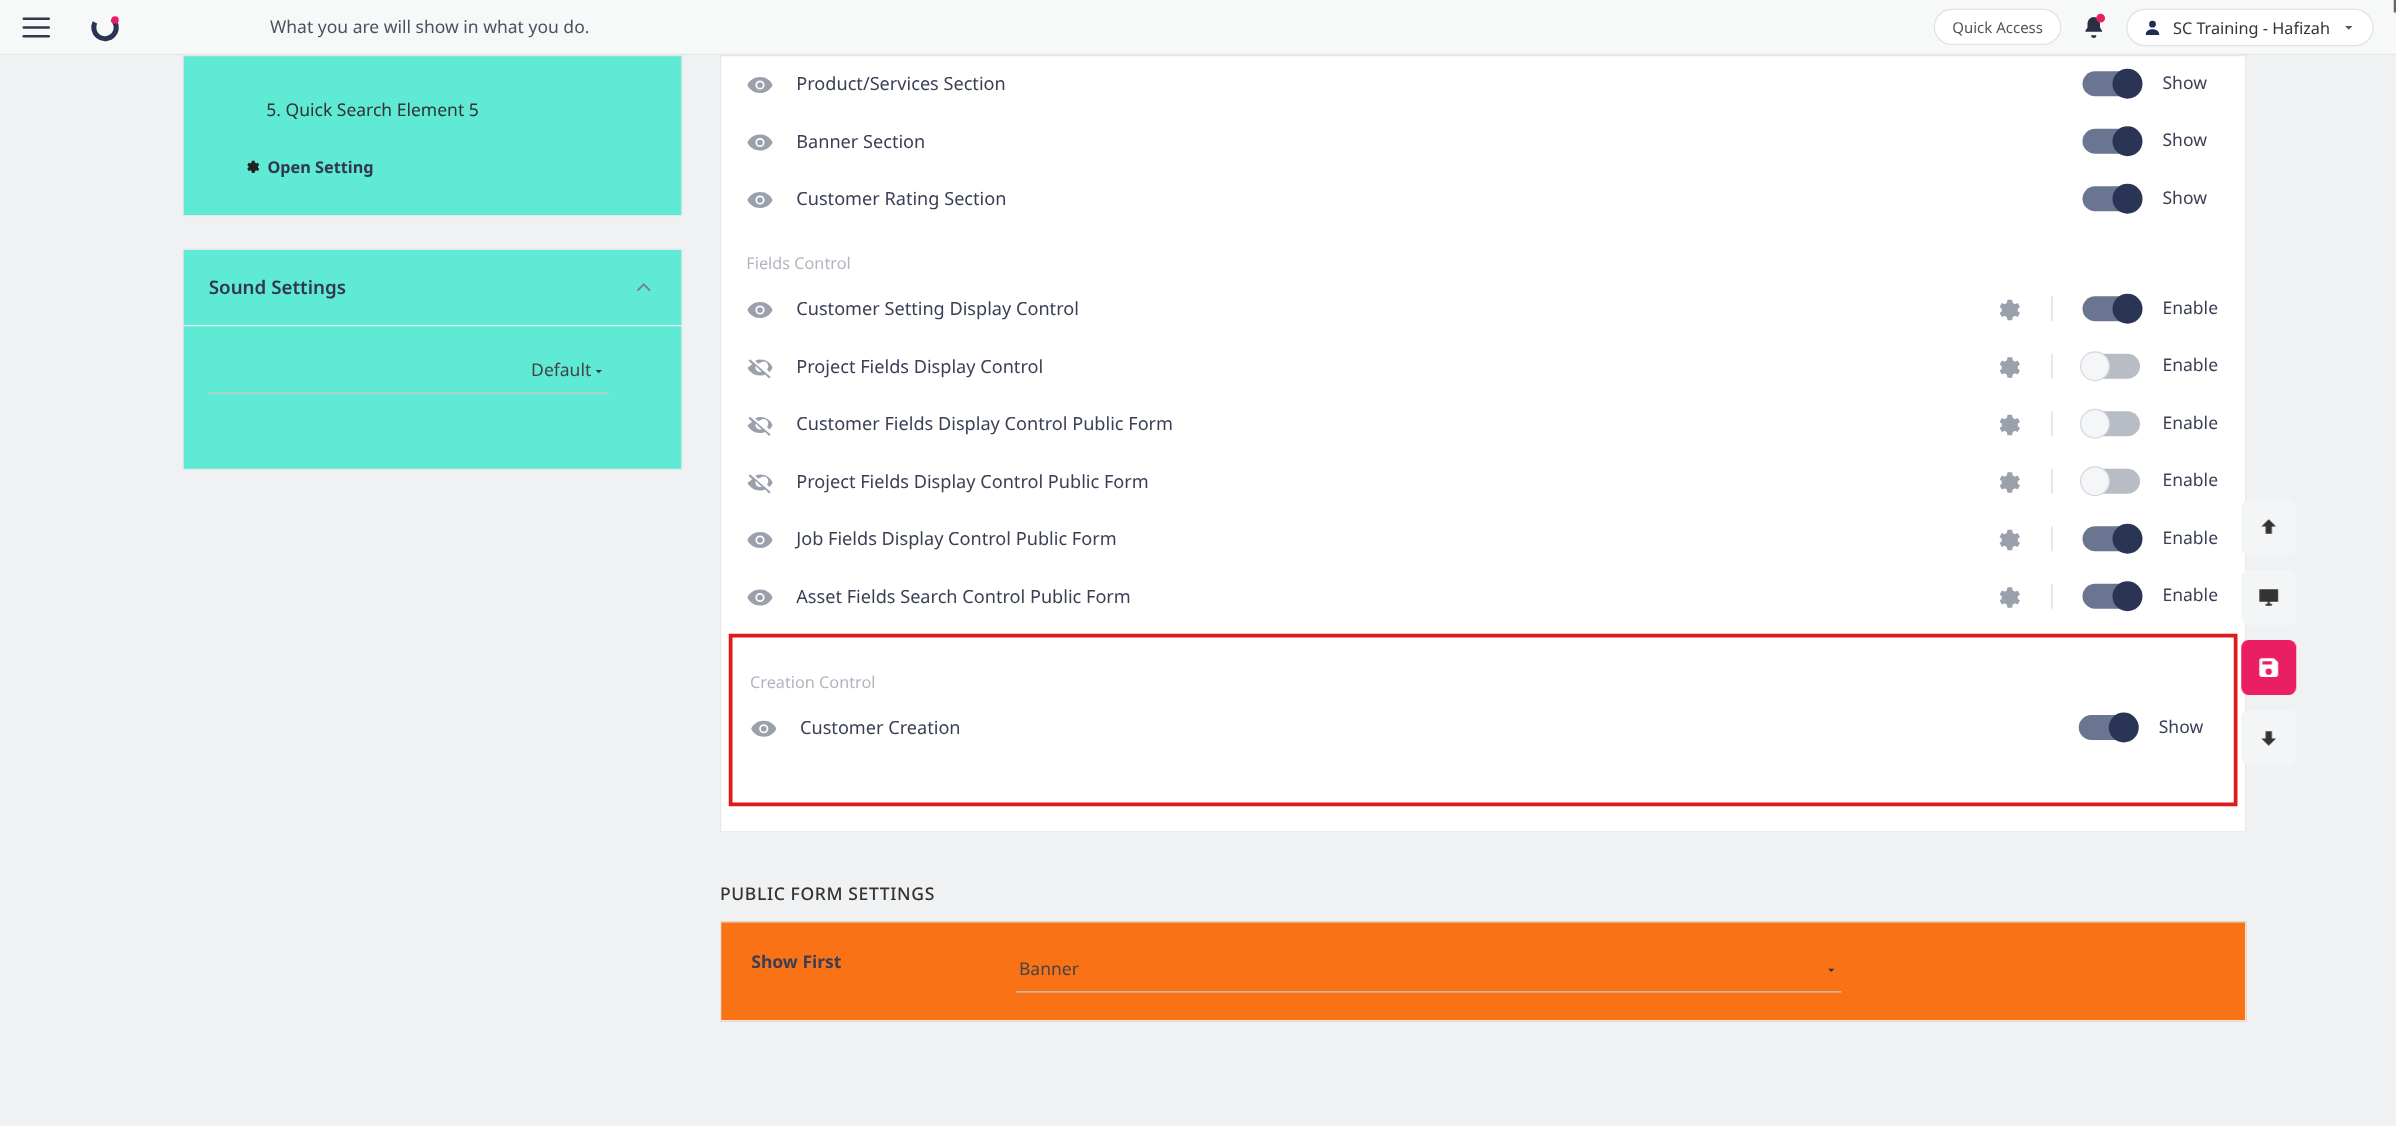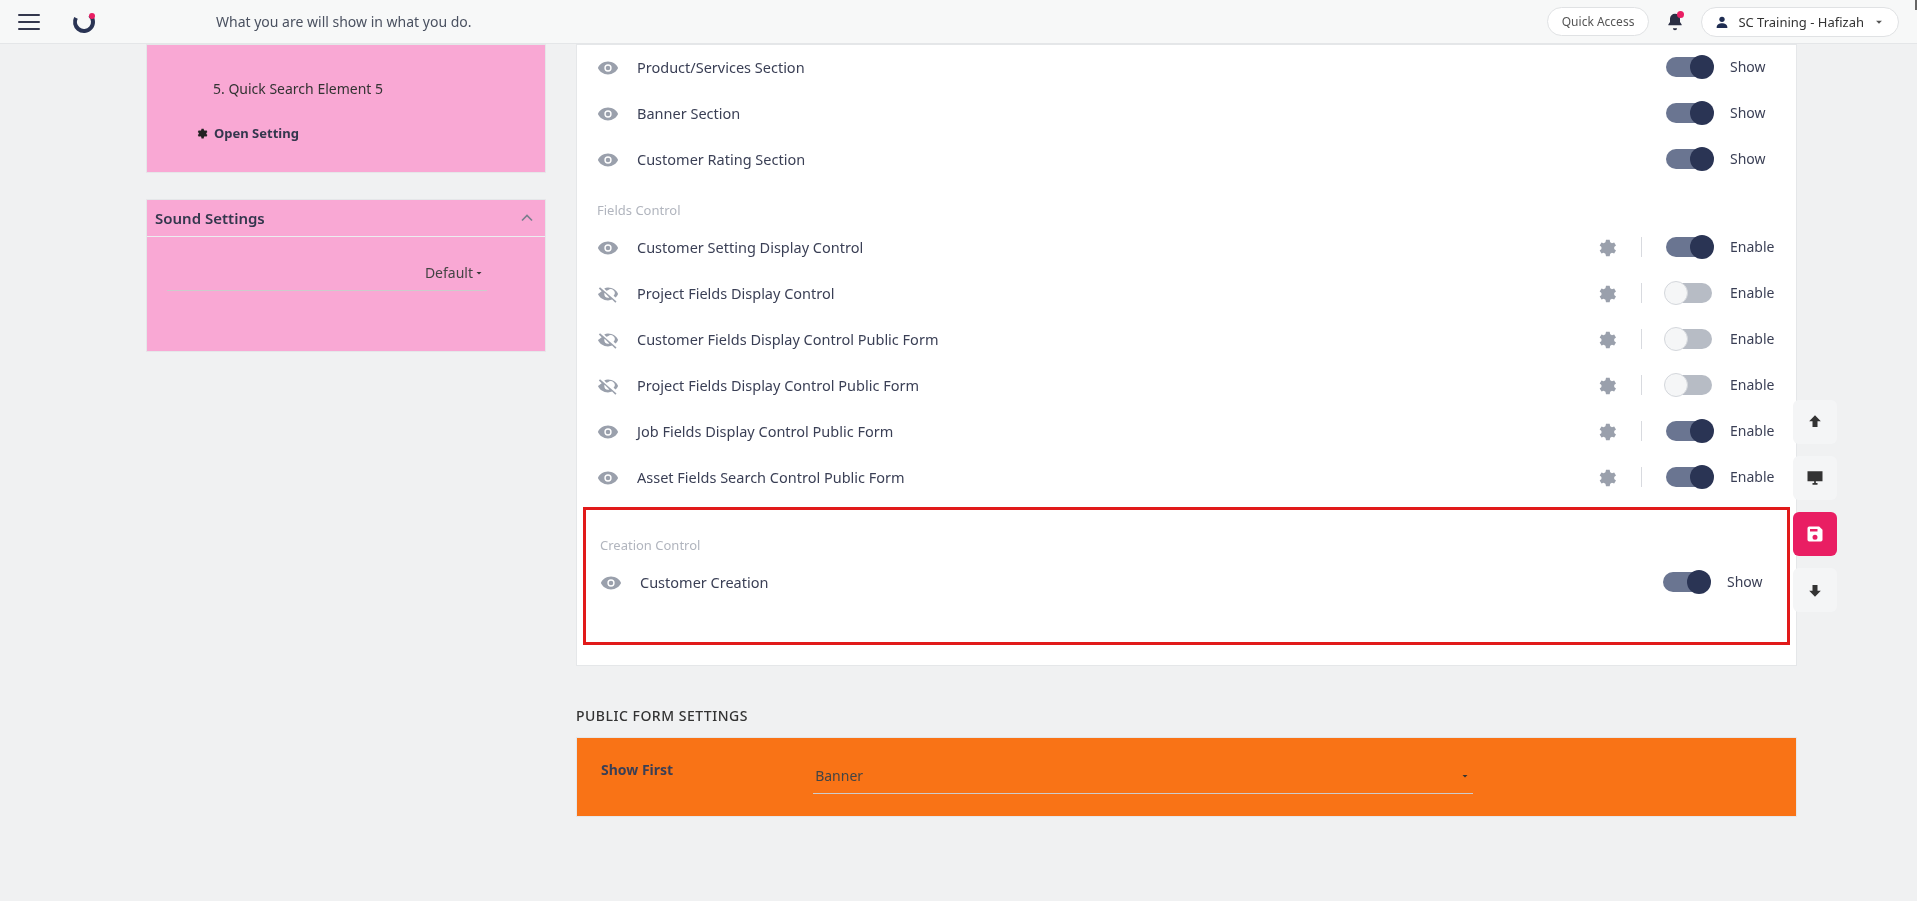--- a/index.html
+++ b/index.html
@@ -14,26 +14,26 @@
 .quick-access{background:#fff;border:1px solid #e0e2e4;border-radius:16px;padding:5px 14px;font-size:12px;color:#555;cursor:pointer}
 .bell{position:relative;width:20px;height:20px;cursor:pointer}
 .bell svg{width:20px;height:20px;fill:#2a2f44}
 .bell .dot{position:absolute;top:-1px;right:1px;width:7px;height:7px;background:#e91e63;border-radius:50%}
 .user-chip{background:#fff;border:1px solid #e0e2e4;border-radius:18px;padding:5px 12px;display:flex;align-items:center;gap:8px;font-size:13px;color:#333;cursor:pointer}
 .user-chip .avatar-icon{width:16px;height:16px;color:#1f2d52}
 .user-chip .chev{width:14px;height:14px;color:#555}
 .page{padding-top:44px;display:flex;gap:30px;padding-left:146px;padding-right:120px;padding-bottom:40px}
 .left-col{width:400px;flex-shrink:0}
 .right-col{flex:1}
-.card{background:#f9a8d4;border:1px solid #e5e7e9;border-radius:1px;margin-bottom:26px}
+.card{background:#5eead4;border:1px solid #e5e7e9;border-radius:1px;margin-bottom:26px}
 .card.open-card{padding:0 20px 30px}
 .qs-item{font-size:14px;color:#333;padding:6px 0 6px 46px}
 .open-setting{margin-top:20px;margin-left:28px;display:flex;align-items:center;gap:6px;font-size:13px;font-weight:700;cursor:pointer}
 .open-setting svg{width:13px;height:13px;fill:#222}
-.section-header{display:flex;align-items:flex-end;justify-content:space-between;padding:8px;border-bottom:1px solid #eceef0;cursor:pointer}
+.section-header{display:flex;align-items:flex-end;justify-content:space-between;padding:20px;border-bottom:1px solid #eceef0;cursor:pointer}
 .section-header .title{font-size:15px;font-weight:600;color:#33374d}
 .section-header svg{width:20px;height:20px;color:#7a7f8e}
 .sound-body{padding:20px 20px 60px}
 .select-box{border-bottom:1px solid #ccc;padding:6px 2px 8px;font-size:14px;color:#444;display:flex;align-items:center;justify-content:flex-end;cursor:pointer;width:320px}
 .select-box svg{width:12px;height:12px}
 .settings-card{background:#fff;border:1px solid #e5e7e9;padding:0 10px 20px}
 .setting-row{display:flex;align-items:flex-start;padding:12px 10px;gap:18px}
 .eye-icon{width:22px;height:22px;flex-shrink:0}
 .eye-icon svg{width:22px;height:22px;fill:#9aa0ac}
 .setting-label{flex:1;font-size:14.5px;color:#3a3f55}

